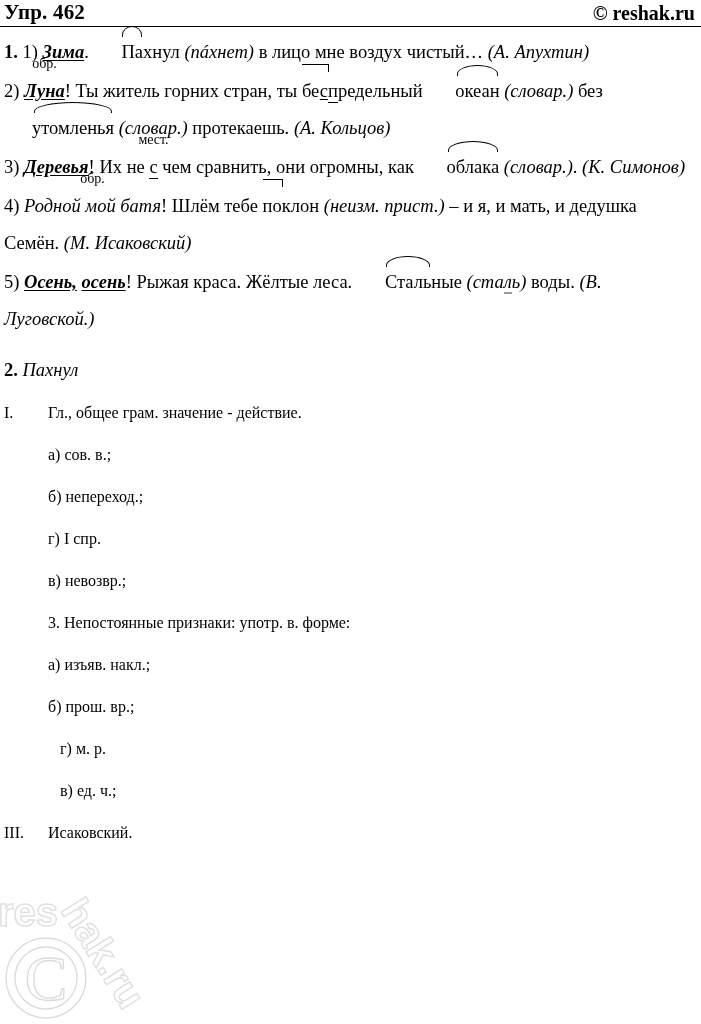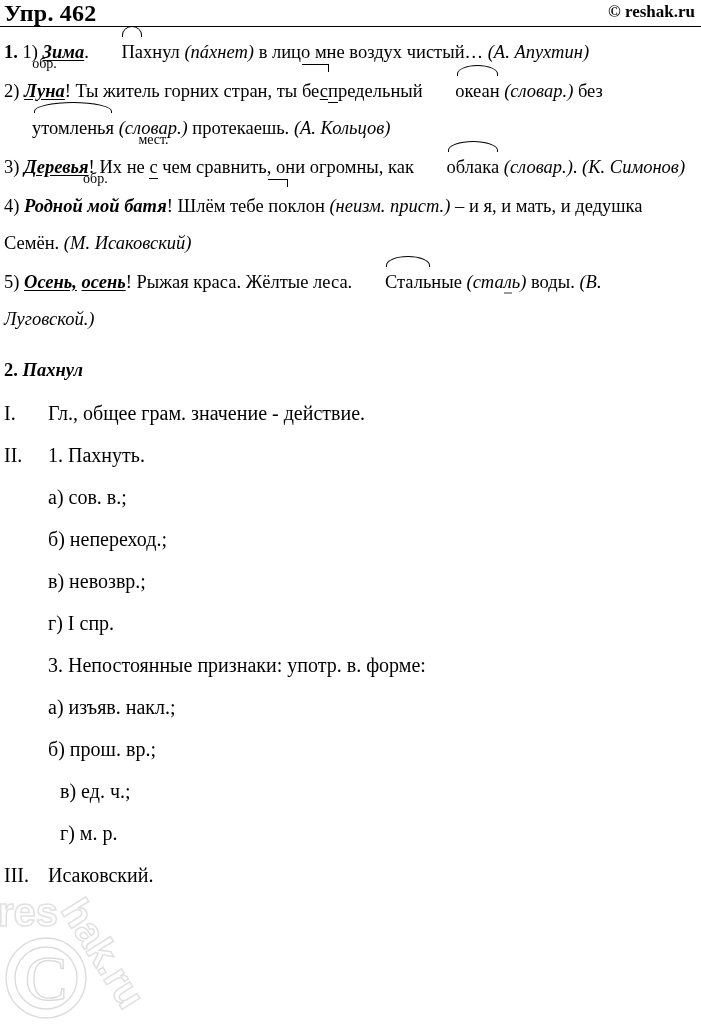--- a/index.html
+++ b/index.html
@@ -20,29 +20,29 @@
   
   .header {
     position: relative;
     height: 24px;
     padding: 2px 6px 0 4px;
   }
   .header-title {
     position: absolute;
     left: 4px;
     top: 0px;
-    font-size: 24px;
+    font-size: 21px;
     font-weight: bold;
     letter-spacing: .2px;
   }
   .header-brand {
     position: absolute;
     right: 6px;
     top: 2px;
-    font-size: 17px;
+    font-size: 20px;
     font-weight: bold;
     white-space: nowrap;
   }
   .header-rule {
     position: absolute;
     left: 0;
     right: 0;
     top: 26px;
     border-top: 1px solid #000;
   }
@@ -54,21 +54,21 @@
     font-size: 18.5px;
     line-height: 37px;
   }
   .para {
     margin: 0 0 2px 0;
     text-align: left;
   }
   .gap-before { margin-top: 14px; }
   .b  { font-weight: bold; }
   .i  { font-style: italic; }
-  .bi { font-weight: bold; font-style: italic; }
+  .bi { font-weight: normal; font-style: italic; }
   .u  { text-decoration: underline; text-underline-offset: 2px; }
   .bi-u {
     font-weight: bold;
     font-style: italic;
     text-decoration: underline;
     text-underline-offset: 2px;
   }
 
   
   
@@ -137,21 +137,21 @@
   
   .stress {
     position: relative;
     display: inline-block;
   }
 
   
   .analysis { margin-top: 12px; }
   .an-line {
     margin: 0 0 18px 0;
-    font-size: 20px;
+    font-size: 16px;
     line-height: 24px;
   }
   .an-roman {
     display: inline-block;
     min-width: 44px;
     vertical-align: top;
   }
   .indent-1 { padding-left: 44px; }
   .indent-2 { padding-left: 56px; }
 
@@ -214,49 +214,46 @@
 
   <p class="para gap-before">
     <span class="b">2.</span>
     <span class="bi">Пахнул</span>
   </p>
 
   <div class="analysis">
     <p class="an-line">
       <span class="an-roman">I.</span><span>Гл., общее грам. значение - действие.</span>
     </p>
-    <p class="an-line">
-      <span class="an-roman">II.</span><span>1. Пахнуть.</span>
-    </p>
     <p class="an-line indent-1">
       <span>а) сов. в.;</span>
     </p>
     <p class="an-line indent-1">
       <span>б) непереход.;</span>
     </p>
     <p class="an-line indent-1">
+      <span>г) I спр.</span>
+    </p>
+    <p class="an-line indent-1">
       <span>в) невозвр.;</span>
     </p>
     <p class="an-line indent-1">
-      <span>г) I спр.</span>
-    </p>
-    <p class="an-line indent-1">
       <span>3. Непостоянные признаки: употр. в. форме:</span>
     </p>
     <p class="an-line indent-1">
       <span>а) изъяв. накл.;</span>
     </p>
     <p class="an-line indent-1">
       <span>б) прош. вр.;</span>
+    </p>
+    <p class="an-line indent-2">
+      <span>г) м. р.</span>
     </p>
     <p class="an-line indent-2">
       <span>в) ед. ч.;</span>
-    </p>
-    <p class="an-line indent-2">
-      <span>г) м. р.</span>
     </p>
     <p class="an-line">
       <span class="an-roman">III.</span><span>Исаковский.</span>
     </p>
   </div>
 </div>
 
 <div class="watermark">
   <svg width="200" height="150" viewBox="0 0 200 150" xmlns="http://www.w3.org/2000/svg">
     <g fill="none" stroke="#b9b9b9" stroke-width="1.4">

